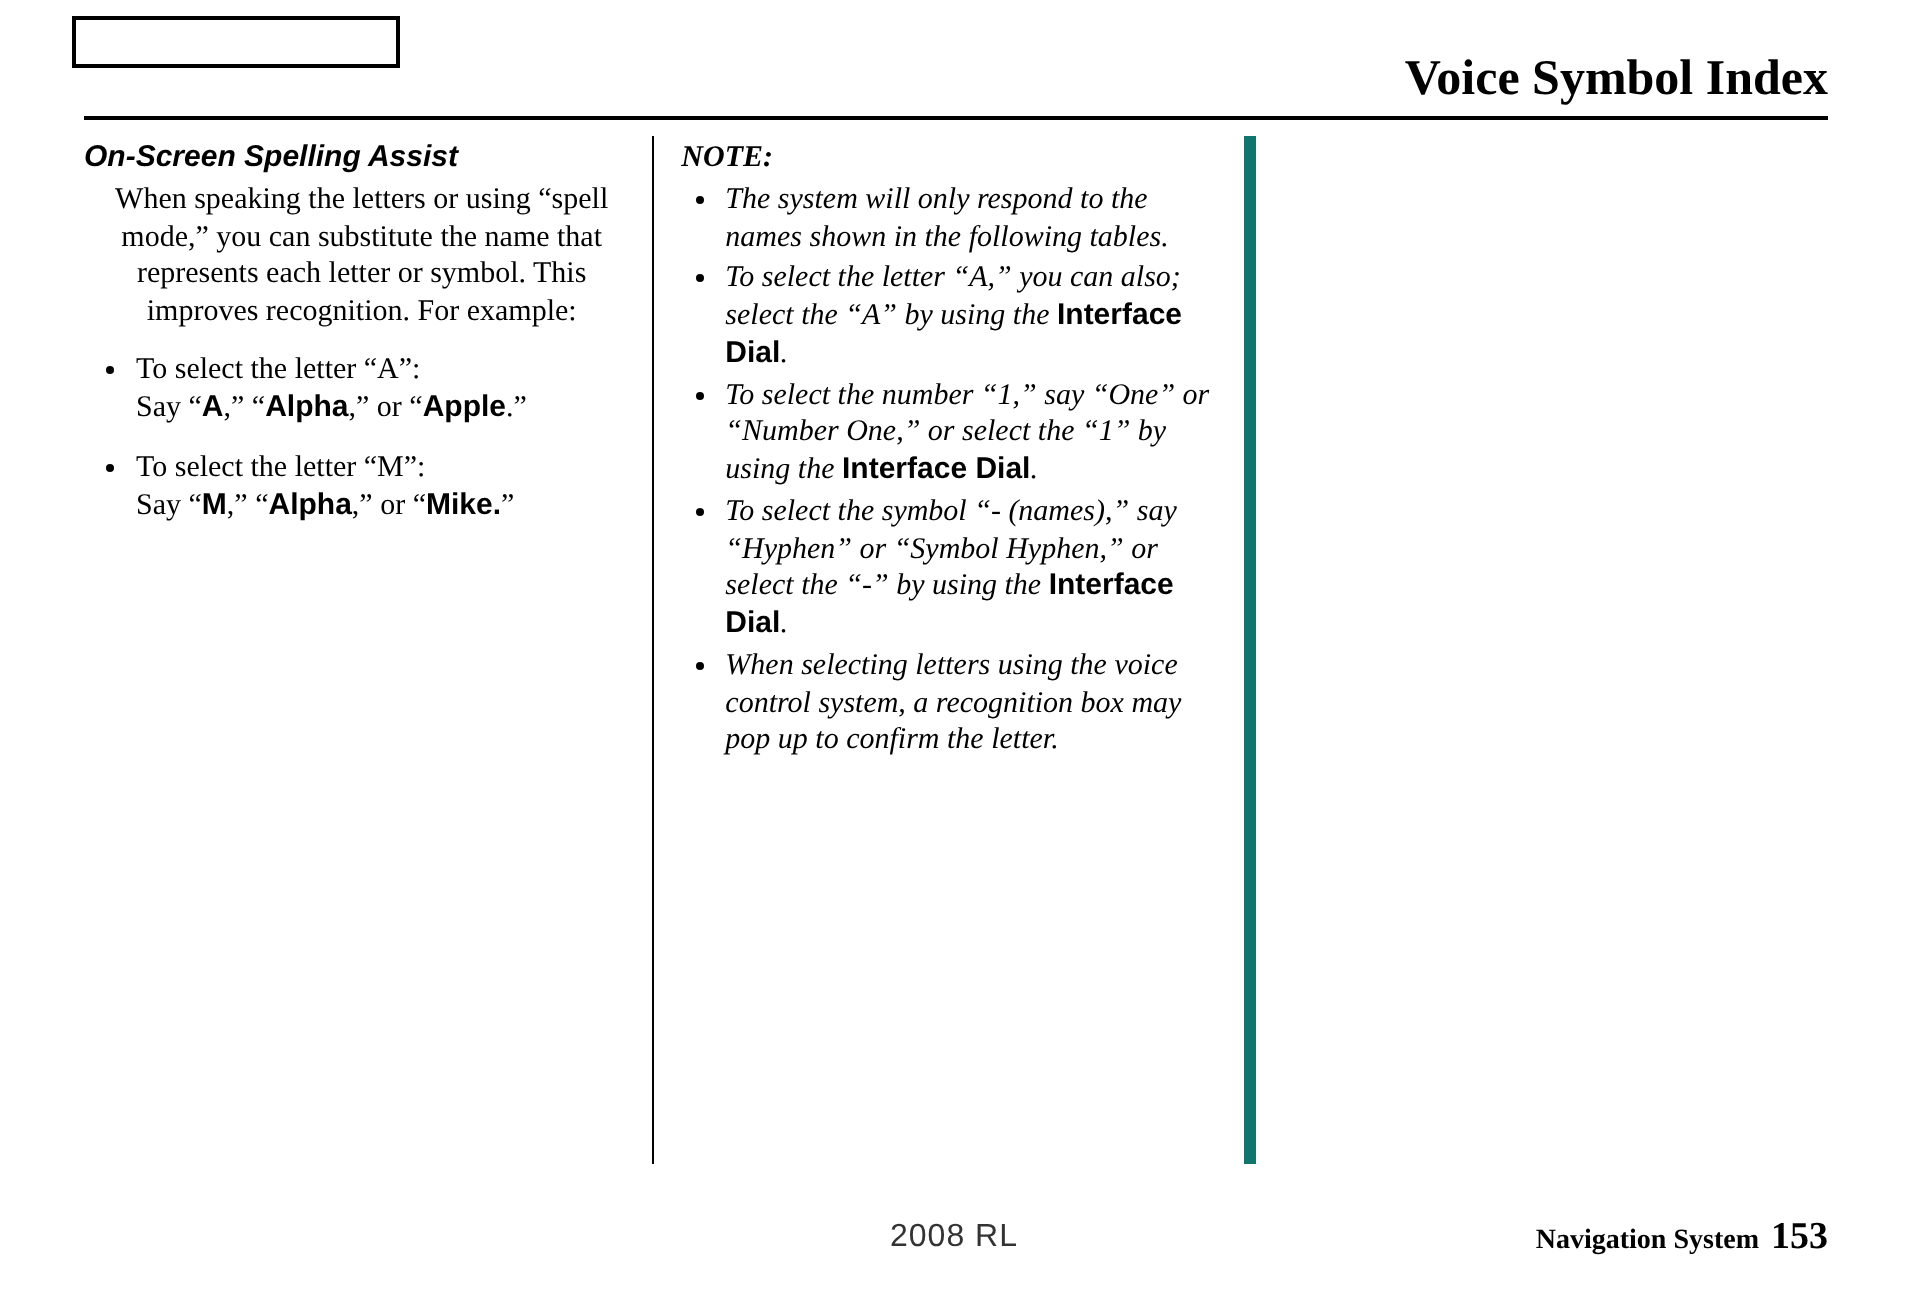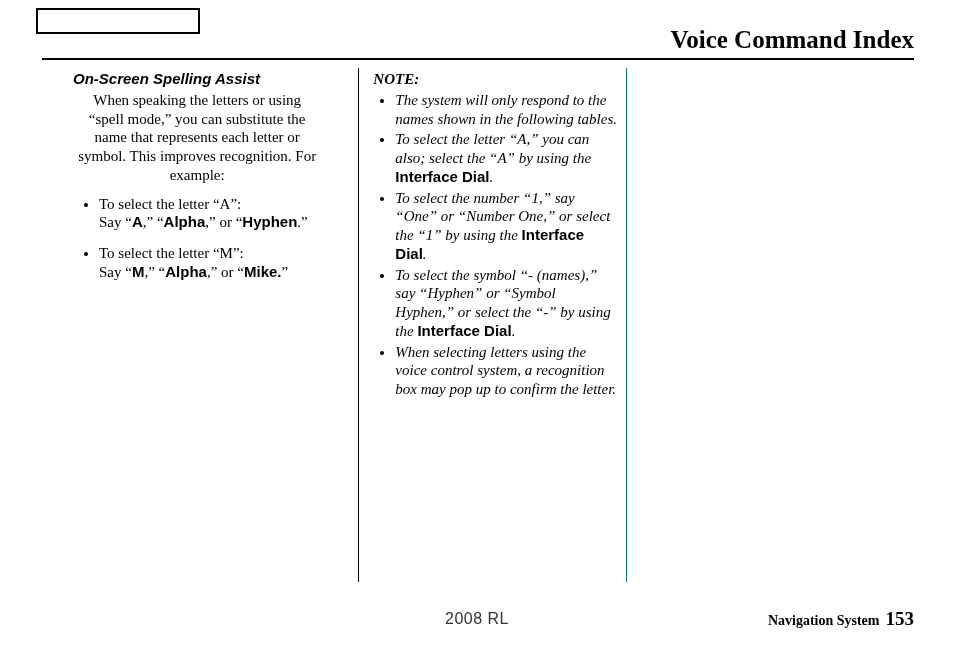--- a/index.html
+++ b/index.html
@@ -51,30 +51,29 @@
     bottom: 70px;
     display: flex;
     flex-direction: row;
   }
   .col {
     flex: 1 1 0;
     box-sizing: border-box;
     font-size: 15px;
     line-height: 1.25;
     font-family: "Times New Roman", Times, serif;
-    margin-left: 31px;
   }
   .col1 {
     padding-right: 10px;
   }
   .col2 {
     padding-left: 14px;
     padding-right: 8px;
     border-left: 1px solid #000;
-    border-right: 1px solid #0f766e;
+    border-right: 6px solid #0f766e;
   }
   .col3 {
     padding-left: 12px;
   }
   .section-heading {
     font-family: Arial, Helvetica, sans-serif;
     font-size: 15px;
     font-weight: bold;
     font-style: italic;
     margin-bottom: 2px;
@@ -146,33 +145,33 @@
     margin-left: 6px;
   }
 </style>
 </head>
 <body>
 
 <div class="page">
 
   <div class="top-box"></div>
 
-  <div class="header-title">Voice Command Index</div>
+  <div class="header-title">Voice Symbol Index</div>
 
   <div class="hr-top"></div>
 
   <div class="columns">
 
     <div class="col col1">
       <div class="section-heading">On-Screen Spelling Assist</div>
       <p class="intro">When speaking the letters or using “spell mode,” you can substitute the name that represents each letter or symbol. This improves recognition. For example:</p>
       <ul class="bullets">
         <li>
           <span style="white-space:pre-line">To select the letter “A”:
-Say “</span><span class="sans-bold">A</span><span>,” “</span><span class="sans-bold">Alpha</span><span>,” or “</span><span class="sans-bold">Hyphen</span><span>.”</span>
+Say “</span><span class="sans-bold">A</span><span>,” “</span><span class="sans-bold">Alpha</span><span>,” or “</span><span class="sans-bold">Apple</span><span>.”</span>
         </li>
         <li>
           <span style="white-space:pre-line">To select the letter “M”:
 Say “</span><span class="sans-bold">M</span><span>,” “</span><span class="sans-bold">Alpha</span><span>,” or “</span><span class="sans-bold">Mike.</span><span>”</span>
         </li>
       </ul>
     </div>
 
     <div class="col col2">
       <div class="note-head">NOTE:</div>

